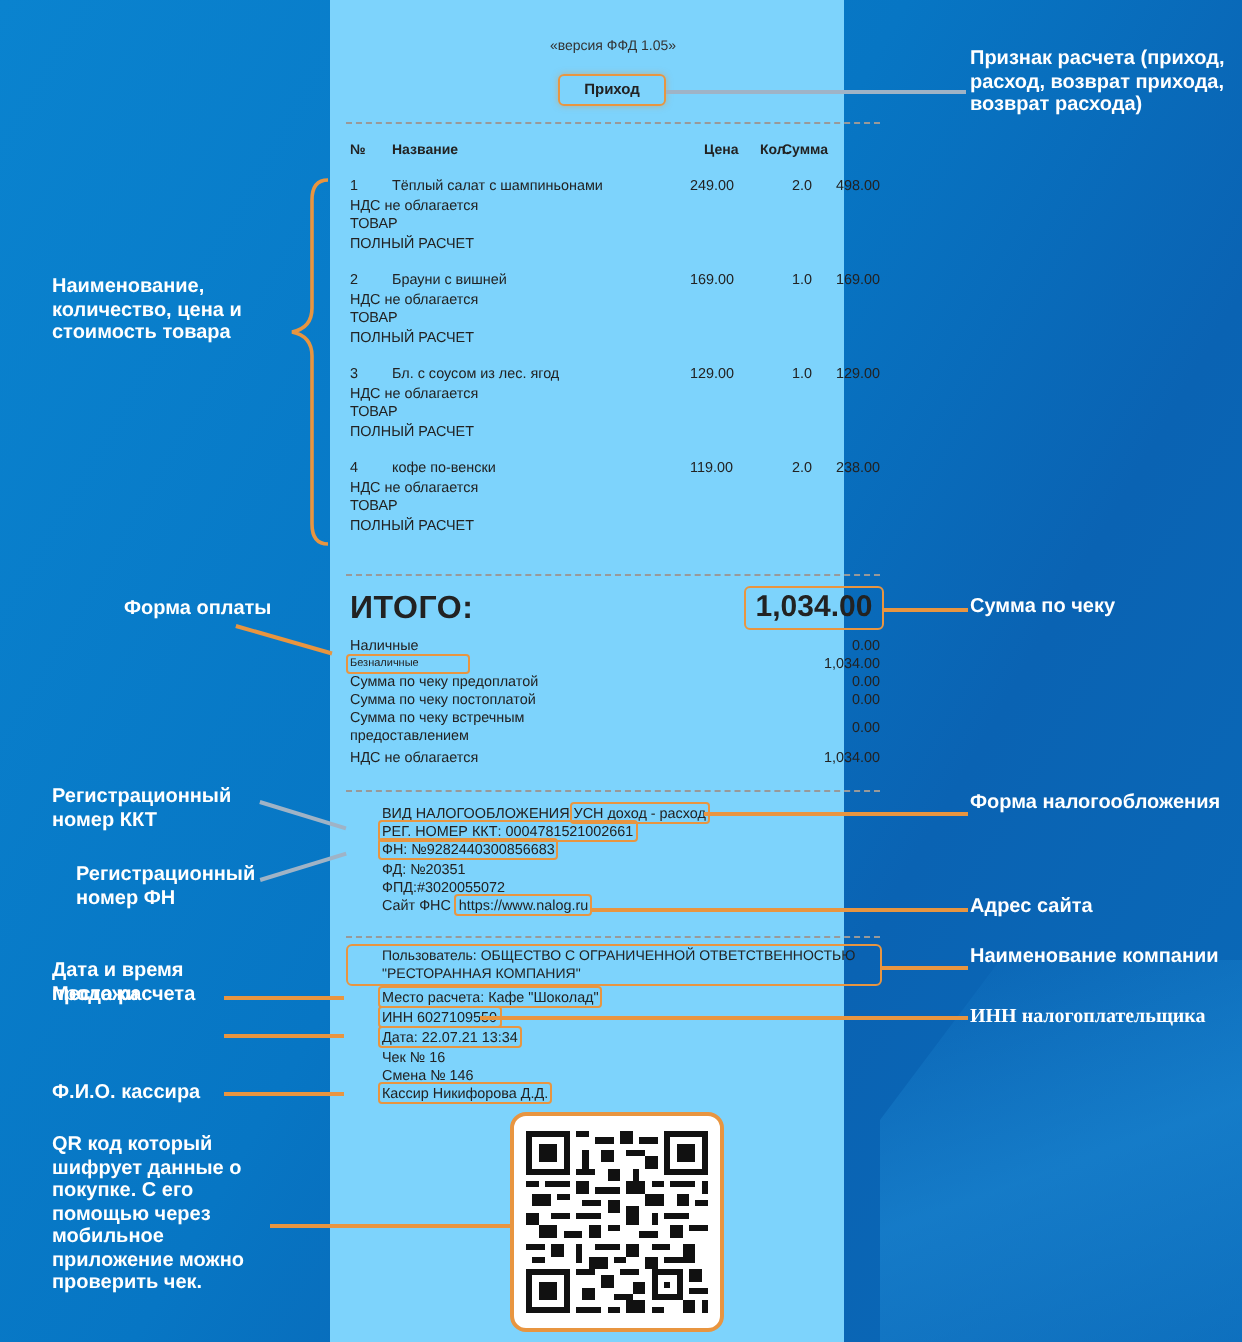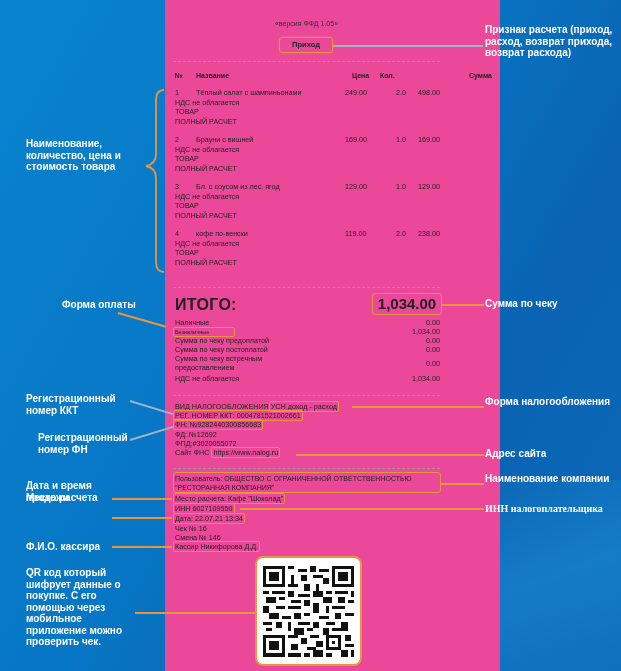--- a/index.html
+++ b/index.html
@@ -8,22 +8,22 @@
     position: relative;
     font-family: "Liberation Sans", sans-serif;
     background: linear-gradient(120deg, #0a83cf 0%, #0776c4 45%, #0a63b3 70%, #0a6ab8 100%);
   }
   .bg-sheen {
     position: absolute; left: 440px; top: 480px; width: 200px; height: 200px;
     background: linear-gradient(160deg, rgba(255,255,255,0.0) 0%, rgba(30,140,215,0.55) 50%, rgba(20,120,200,0.3) 100%);
     clip-path: polygon(30% 0, 100% 0, 100% 100%, 0 100%, 0 40%);
   }
   .receipt {
-    position: absolute; left: 165px; top: 0; width: 335px; height: 671px;
-    background: #ec4899;
+    position: absolute; left: 165px; top: 0; width: 257px; height: 671px;
+    background: #7dd3fc;
     color: #222;
     font-size: 7.2px;
     line-height: 9.2px;
   }
   .abs { position: absolute; }
   .ffd { left: 0; width: 283px; top: 19px; text-align: center; font-size: 7px; color: #333; }
   .box {
     position: absolute;
     border: 1.6px solid #e89540;
     border-radius: 3px;
@@ -44,21 +44,21 @@
   .item .sub { position: absolute; left: 0; }
   .itogo { left: 10px; top: 296px; font-size: 16px; font-weight: bold; line-height: 18px; letter-spacing: 0.3px; }
   .total-box {
     left: 207px; top: 293px; width: 70px; height: 22px;
     font-size: 15px; font-weight: bold; line-height: 19px; text-align: center;
   }
   .payrow { position: absolute; left: 10px; width: 265px; }
   .payrow .l { position: absolute; left: 0; }
   .payrow .r { position: absolute; right: 0; }
   .small-label { font-size: 5.5px; }
-  .infoline { position: absolute; left: 10px; white-space: nowrap; }
+  .infoline { position: absolute; left: 26px; white-space: nowrap; }
   .hl { border: 1.3px solid #e89540; border-radius: 2px; padding: 0 1px; }
   .qr-frame {
     left: 90px; top: 556px; width: 107px; height: 110px;
     border: 2px solid #e89540; border-radius: 8px; background: #fff;
   }
   .qr { position: absolute; left: 6px; top: 6px; width: 91px; height: 94px; }
 
   .lbl {
     position: absolute; color: #ffffff; font-weight: bold;
     font-size: 10px; line-height: 11.5px;
@@ -158,21 +158,21 @@
 
   <div class="infoline" style="top:402px">
     <span>ВИД НАЛОГООБЛОЖЕНИЯ</span><span class="hl">УСН доход - расход</span>
   </div>
   <div class="infoline" style="top:411px">
     <span class="hl" style="margin-left:-2px">РЕГ. НОМЕР ККТ: 0004781521002661</span>
   </div>
   <div class="infoline" style="top:420px">
     <span class="hl" style="margin-left:-2px">ФН: №9282440300856683</span>
   </div>
-  <div class="infoline" style="top:430px">ФД: №12692</div>
+  <div class="infoline" style="top:430px">ФД: №20351</div>
   <div class="infoline" style="top:439px">ФПД:#3020055072</div>
   <div class="infoline" style="top:448px">
     <span>Сайт ФНС</span>
     <span class="hl">https://www.nalog.ru</span>
   </div>
 
   <div class="dash" style="top:468px"></div>
 
   <div class="box" style="left:8px; top:472px; width:268px; height:21px;"></div>
   <div class="infoline" style="top:474px; font-size:7px;">Пользователь: ОБЩЕСТВО С ОГРАНИЧЕННОЙ ОТВЕТСТВЕННОСТЬЮ</div>

